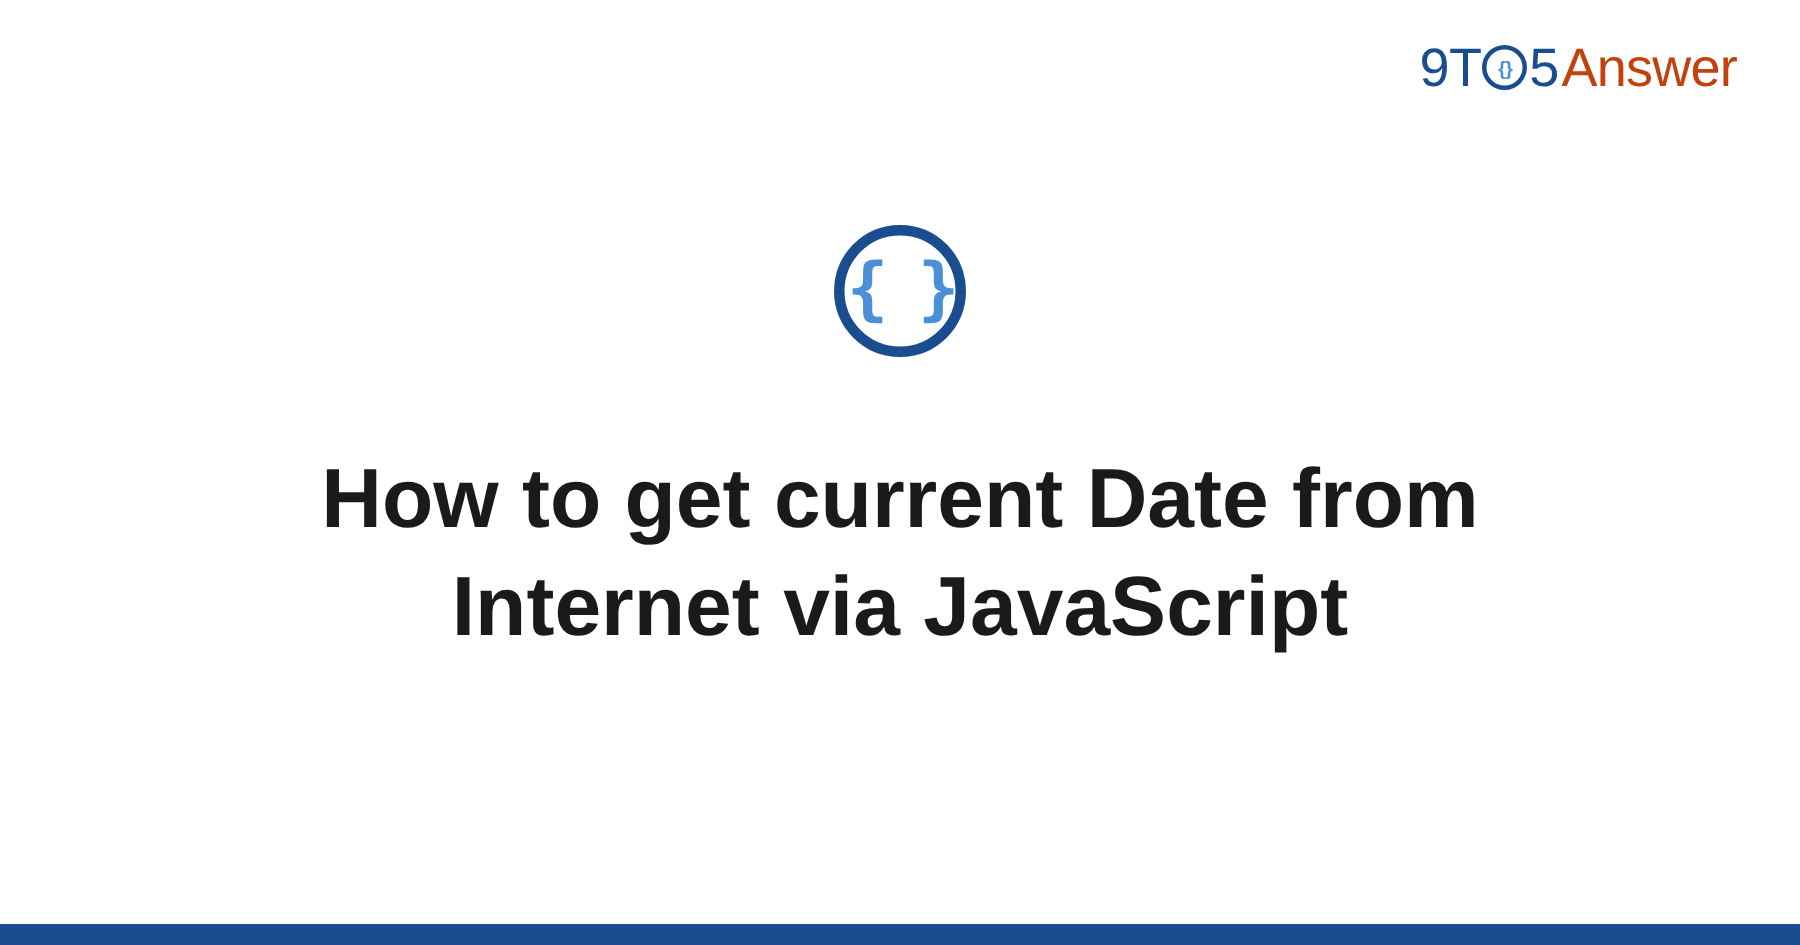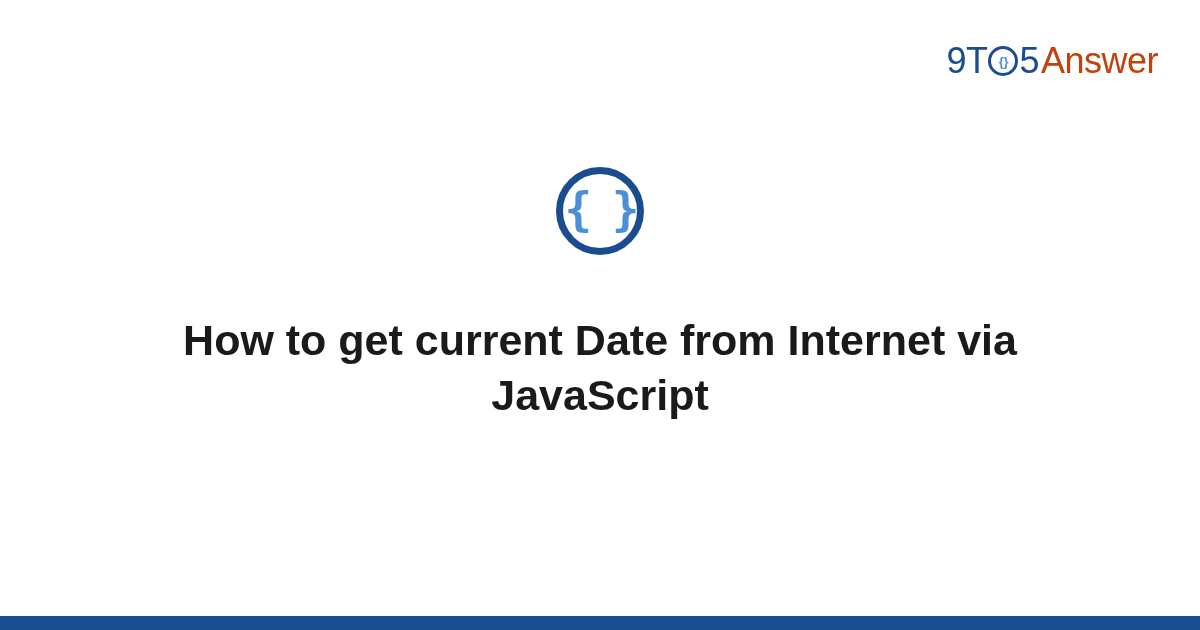--- a/index.html
+++ b/index.html
@@ -17,21 +17,20 @@
     }
     .logo {
       position: absolute;
       top: 24px;
       right: 42px;
       font-size: 36px;
       font-weight: 400;
       letter-spacing: -0.5px;
       display: flex;
       align-items: center;
-      margin-top: 16px;
     }
     .logo-9t {
       color: #1a4d8f;
       font-weight: 500;
     }
     .logo-o {
       display: inline-flex;
       align-items: center;
       justify-content: center;
       width: 30px;
@@ -83,21 +82,21 @@
     .badge-icon .braces {
       font-size: 46px;
       color: #4a8fd8;
       font-weight: 700;
       font-family: Consolas, Monaco, monospace;
       letter-spacing: -4px;
       line-height: 1;
       transform: translateY(-2px);
     }
     .title {
-      font-size: 43px;
+      font-size: 56px;
       font-weight: 700;
       color: #1a1a1a;
       text-align: center;
       line-height: 1.28;
       max-width: 900px;
     }
     .footer-bar {
       position: absolute;
       bottom: 0;
       left: 0;

